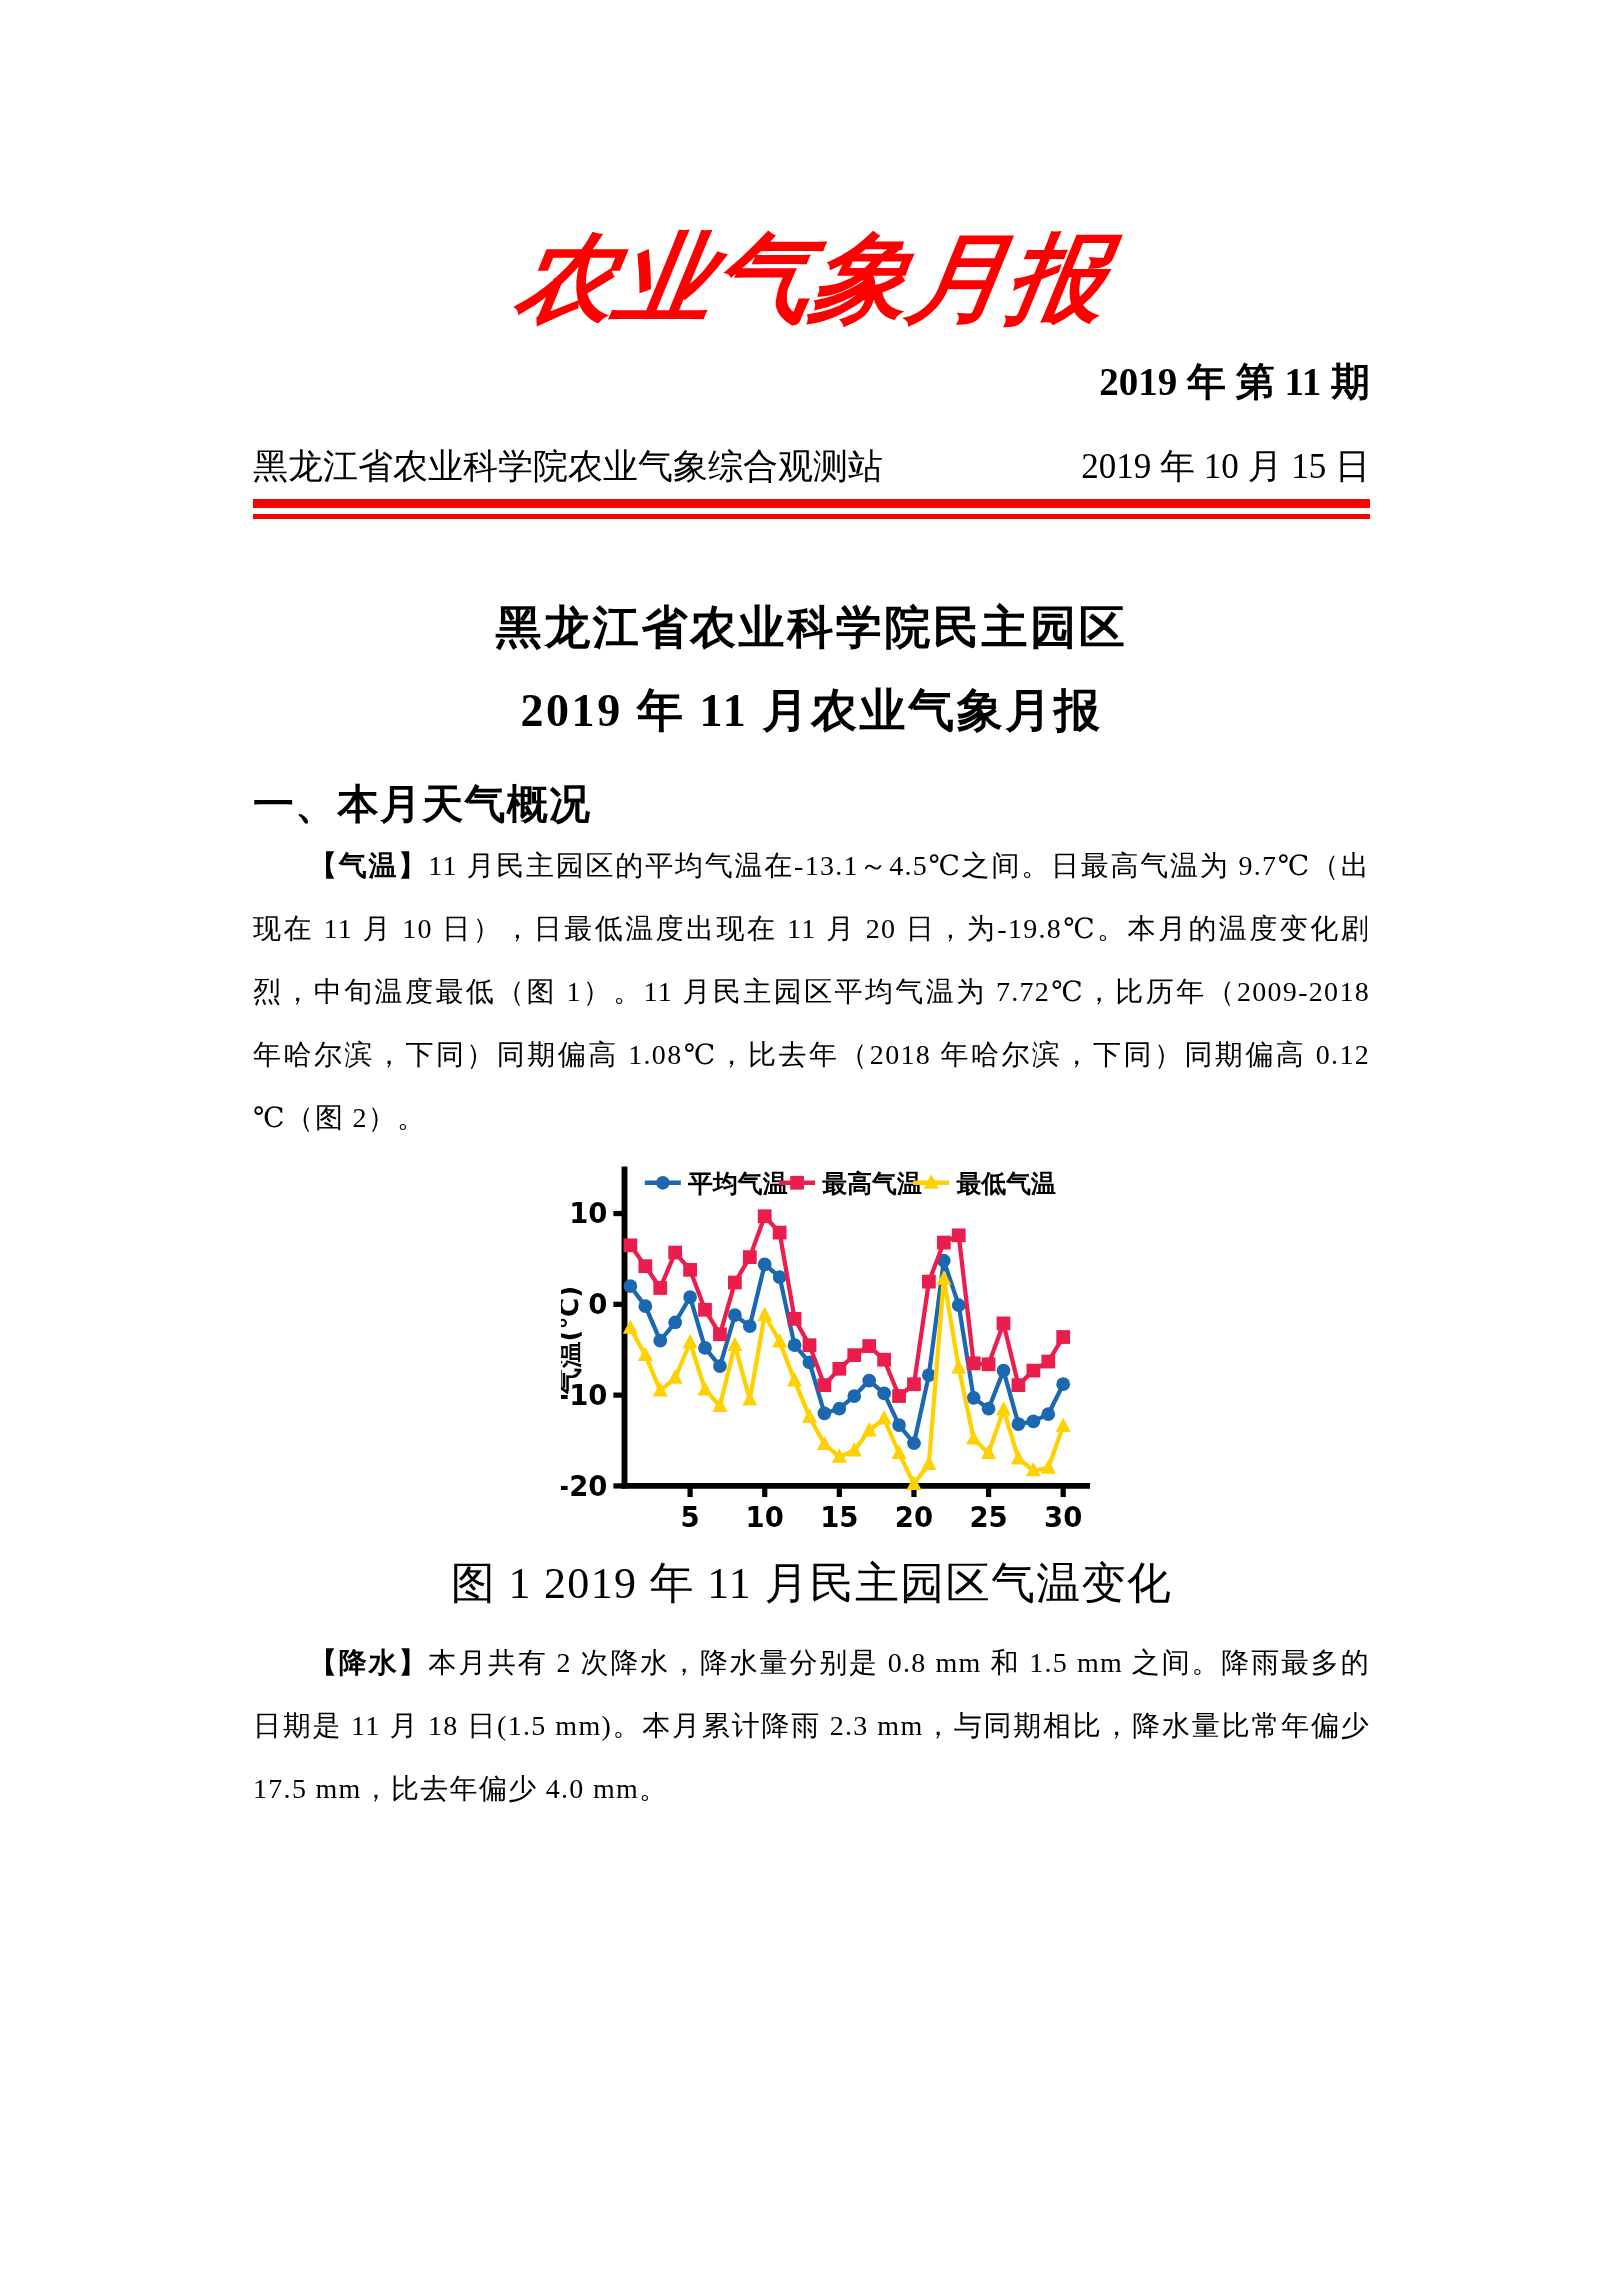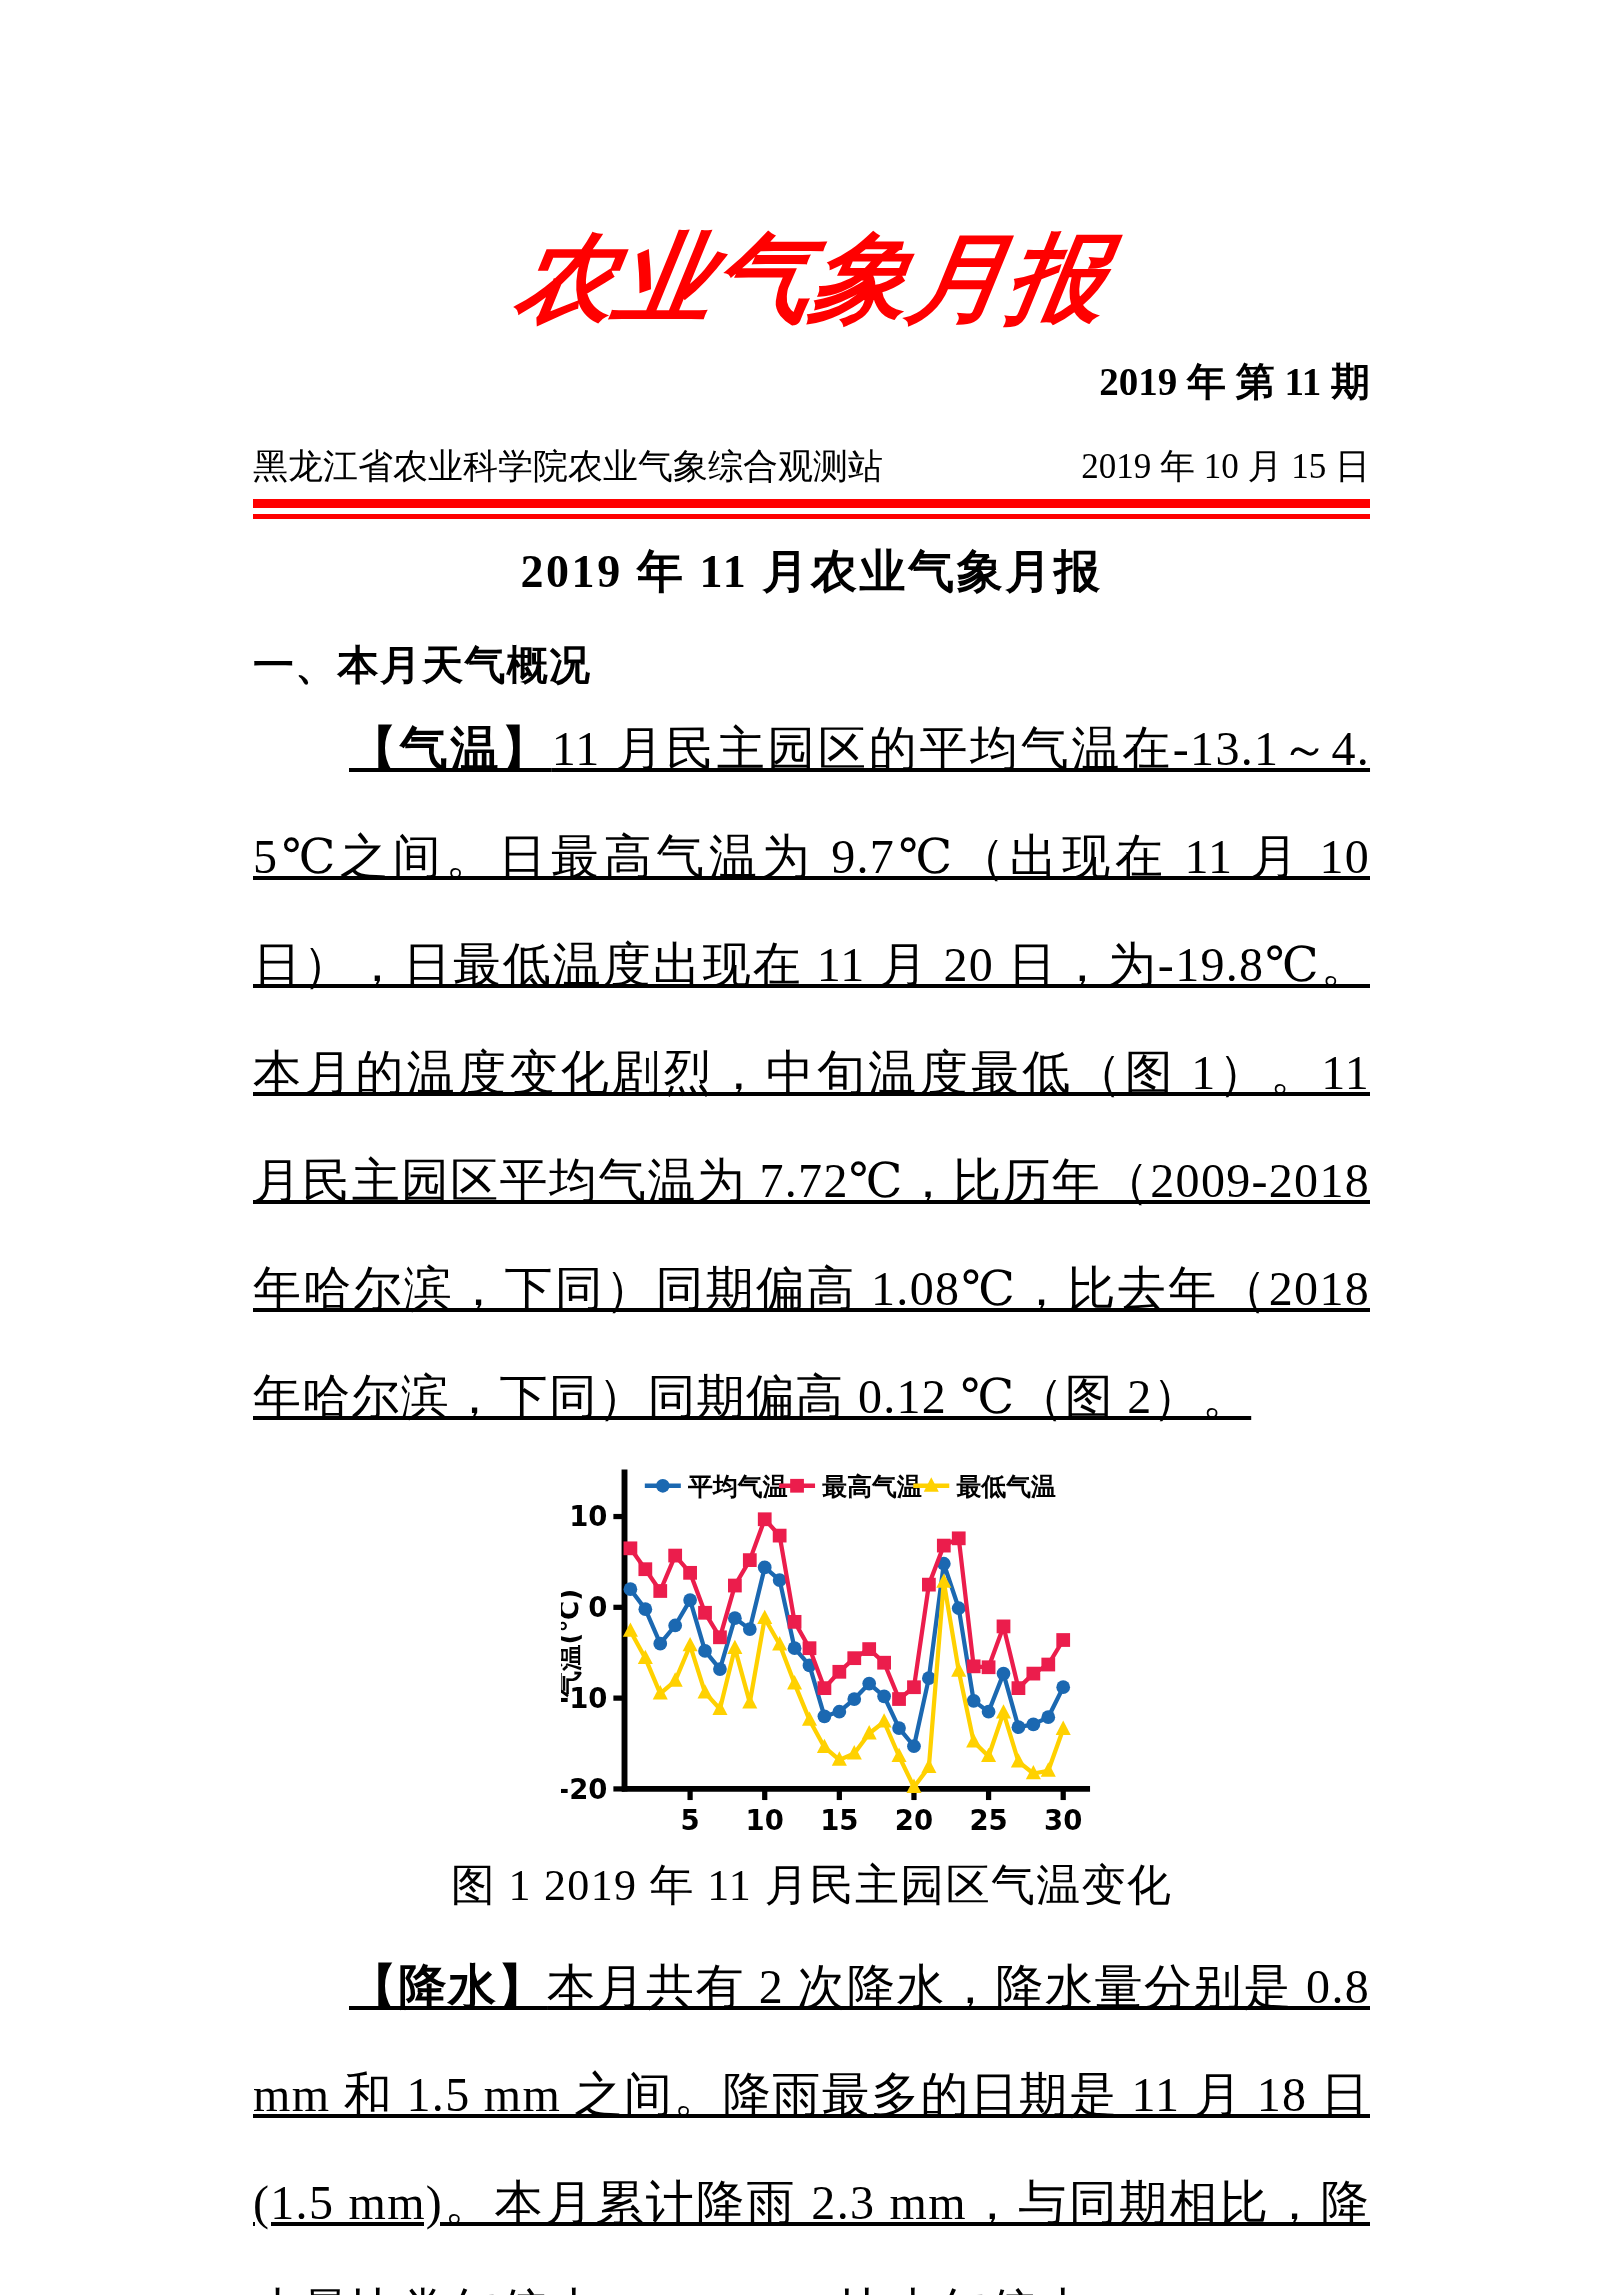--- a/index.html
+++ b/index.html
@@ -59,27 +59,26 @@
   .doc-heading.second { margin-top: 23px; }
   .section-heading {
     margin-top: 37px;
     font-size: 41px;
     font-weight: bold;
     line-height: 1.3;
     letter-spacing: 1.3px;
   }
   .body-para {
     margin-top: 2.6px;
-    font-size: 48px;
+    font-size: 28px;
     line-height: 2.25;
     text-align: justify;
     text-indent: 2em;
     letter-spacing: 1.3px;
     word-break: break-all;
-    text-decoration: underline;
   }
   .body-para .lead { font-weight: bold; }
   .chart-wrap {
     margin-top: 14.4px;
     margin-left: 308px;
     width: 550px;
   }
   svg { display: block; }
   .tick   { font: bold 42px "DejaVu Sans", "Liberation Sans", sans-serif; fill:#000; }
   .legend { font: bold 38px "DejaVu Sans", "Liberation Sans", sans-serif; fill:#000; }
@@ -108,20 +107,21 @@
     <span class="station">黑龙江省农业科学院农业气象综合观测站</span>
     <span class="issue-date">2019 年 10 月 15 日</span>
   </div>
 
   <div class="red-rule">
     <div class="bar-thick"></div>
     <div class="bar-gap"></div>
     <div class="bar-thin"></div>
   </div>
 
+  <div class="doc-heading first">黑龙江省农业科学院民主园区</div>
   <div class="doc-heading second">2019 年 11 月农业气象月报</div>
 
   <div class="section-heading">一、本月天气概况</div>
 
   <div class="body-para"><span class="lead">【气温】</span><span>11 月民主园区的平均气温在-13.1～4.5℃之间。日最高气温为 9.7℃（出现在 11 月 10 日），日最低温度出现在 11 月 20 日，为-19.8℃。本月的温度变化剧烈，中旬温度最低（图 1）。11 月民主园区平均气温为 7.72℃，比历年（2009-2018 年哈尔滨，下同）同期偏高 1.08℃，比去年（2018 年哈尔滨，下同）同期偏高 0.12 ℃（图 2）。</span></div>
 
   <div class="chart-wrap">
     <svg viewBox="0 0 840 580" width="550" height="380" xmlns="http://www.w3.org/2000/svg">
         <line x1="97" y1="5" x2="97" y2="497" stroke="#000" stroke-width="9"></line>
         <line x1="93" y1="493" x2="808" y2="493" stroke="#000" stroke-width="9"></line>

